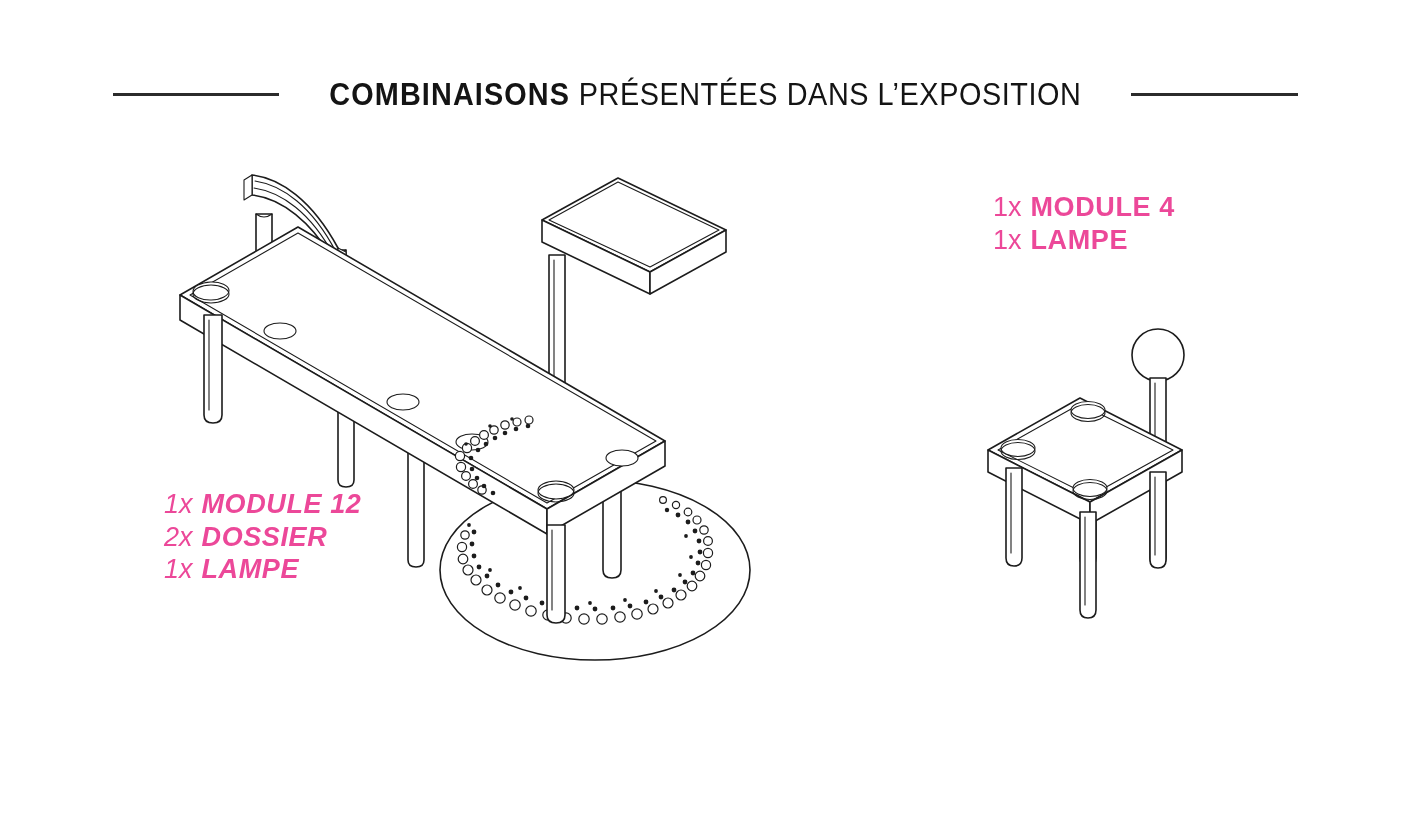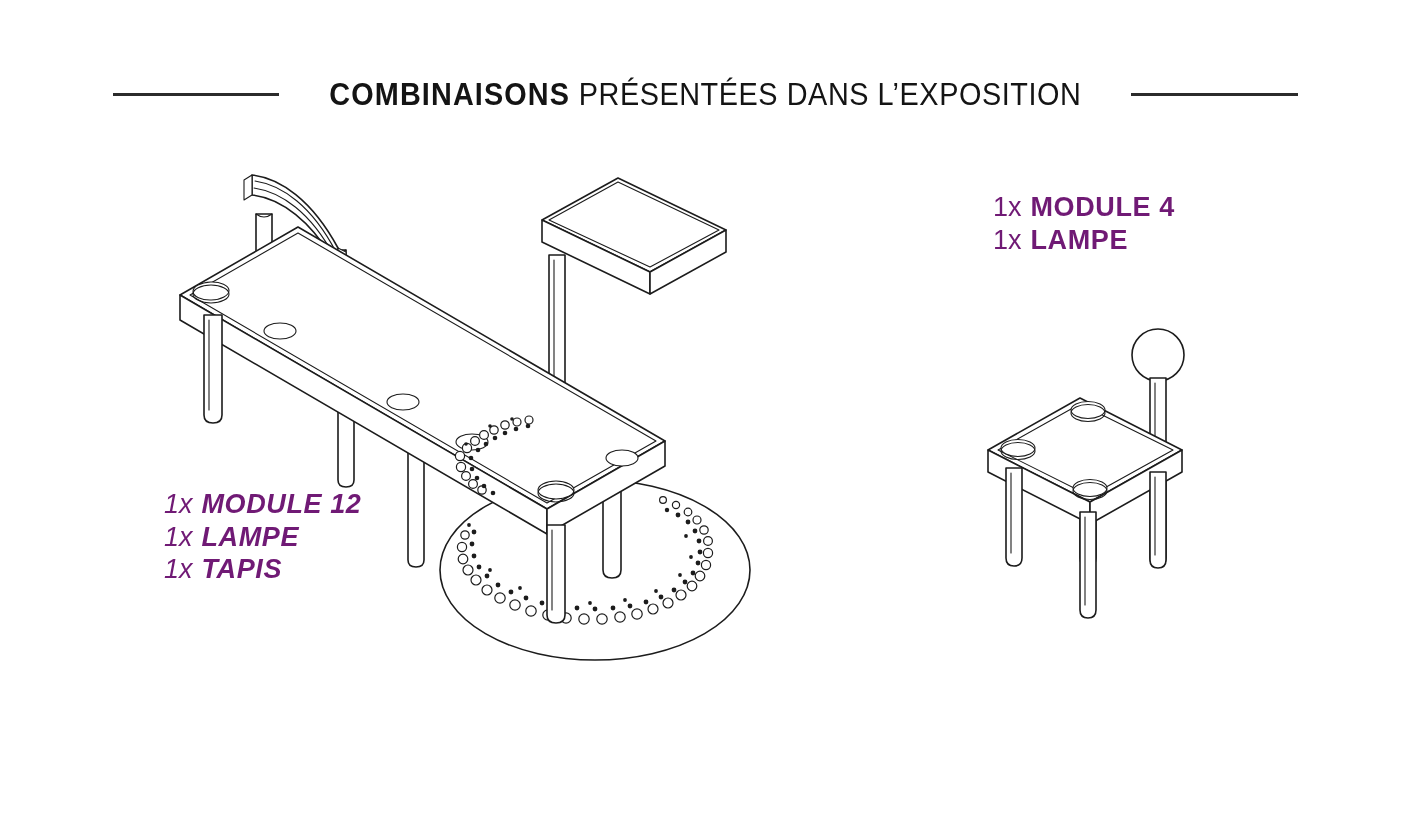--- a/index.html
+++ b/index.html
@@ -49,21 +49,21 @@
     letter-spacing: 1.2px;
   }
   #title-rest {
     font-weight: 400;
     letter-spacing: 0.6px;
   }
 
   
   .caption {
     position: absolute;
-    color: #701a75;
+    color: #ec4899;
     line-height: 1.06;
     white-space: nowrap;
   }
   .caption .line {
     font-size: 27px;
     display: block;
     padding-bottom: 4px;
   }
   .caption .qty {
     font-weight: 400;
@@ -381,24 +381,24 @@
       </g>
 
     </svg>
   </div>
 
   <div class="caption" id="caption-bench">
     <span class="line">
       <span class="qty">1x</span><span class="item">MODULE 12</span>
     </span>
     <span class="line">
-      <span class="qty">1x</span><span class="item">LAMPE</span>
+      <span class="qty">2x</span><span class="item">DOSSIER</span>
     </span>
     <span class="line">
-      <span class="qty">1x</span><span class="item">TAPIS</span>
+      <span class="qty">1x</span><span class="item">LAMPE</span>
     </span>
   </div>
 
   <div class="caption" id="caption-stool">
     <span class="line">
       <span class="qty">1x</span><span class="item">MODULE 4</span>
     </span>
     <span class="line">
       <span class="qty">1x</span><span class="item">LAMPE</span>
     </span>

